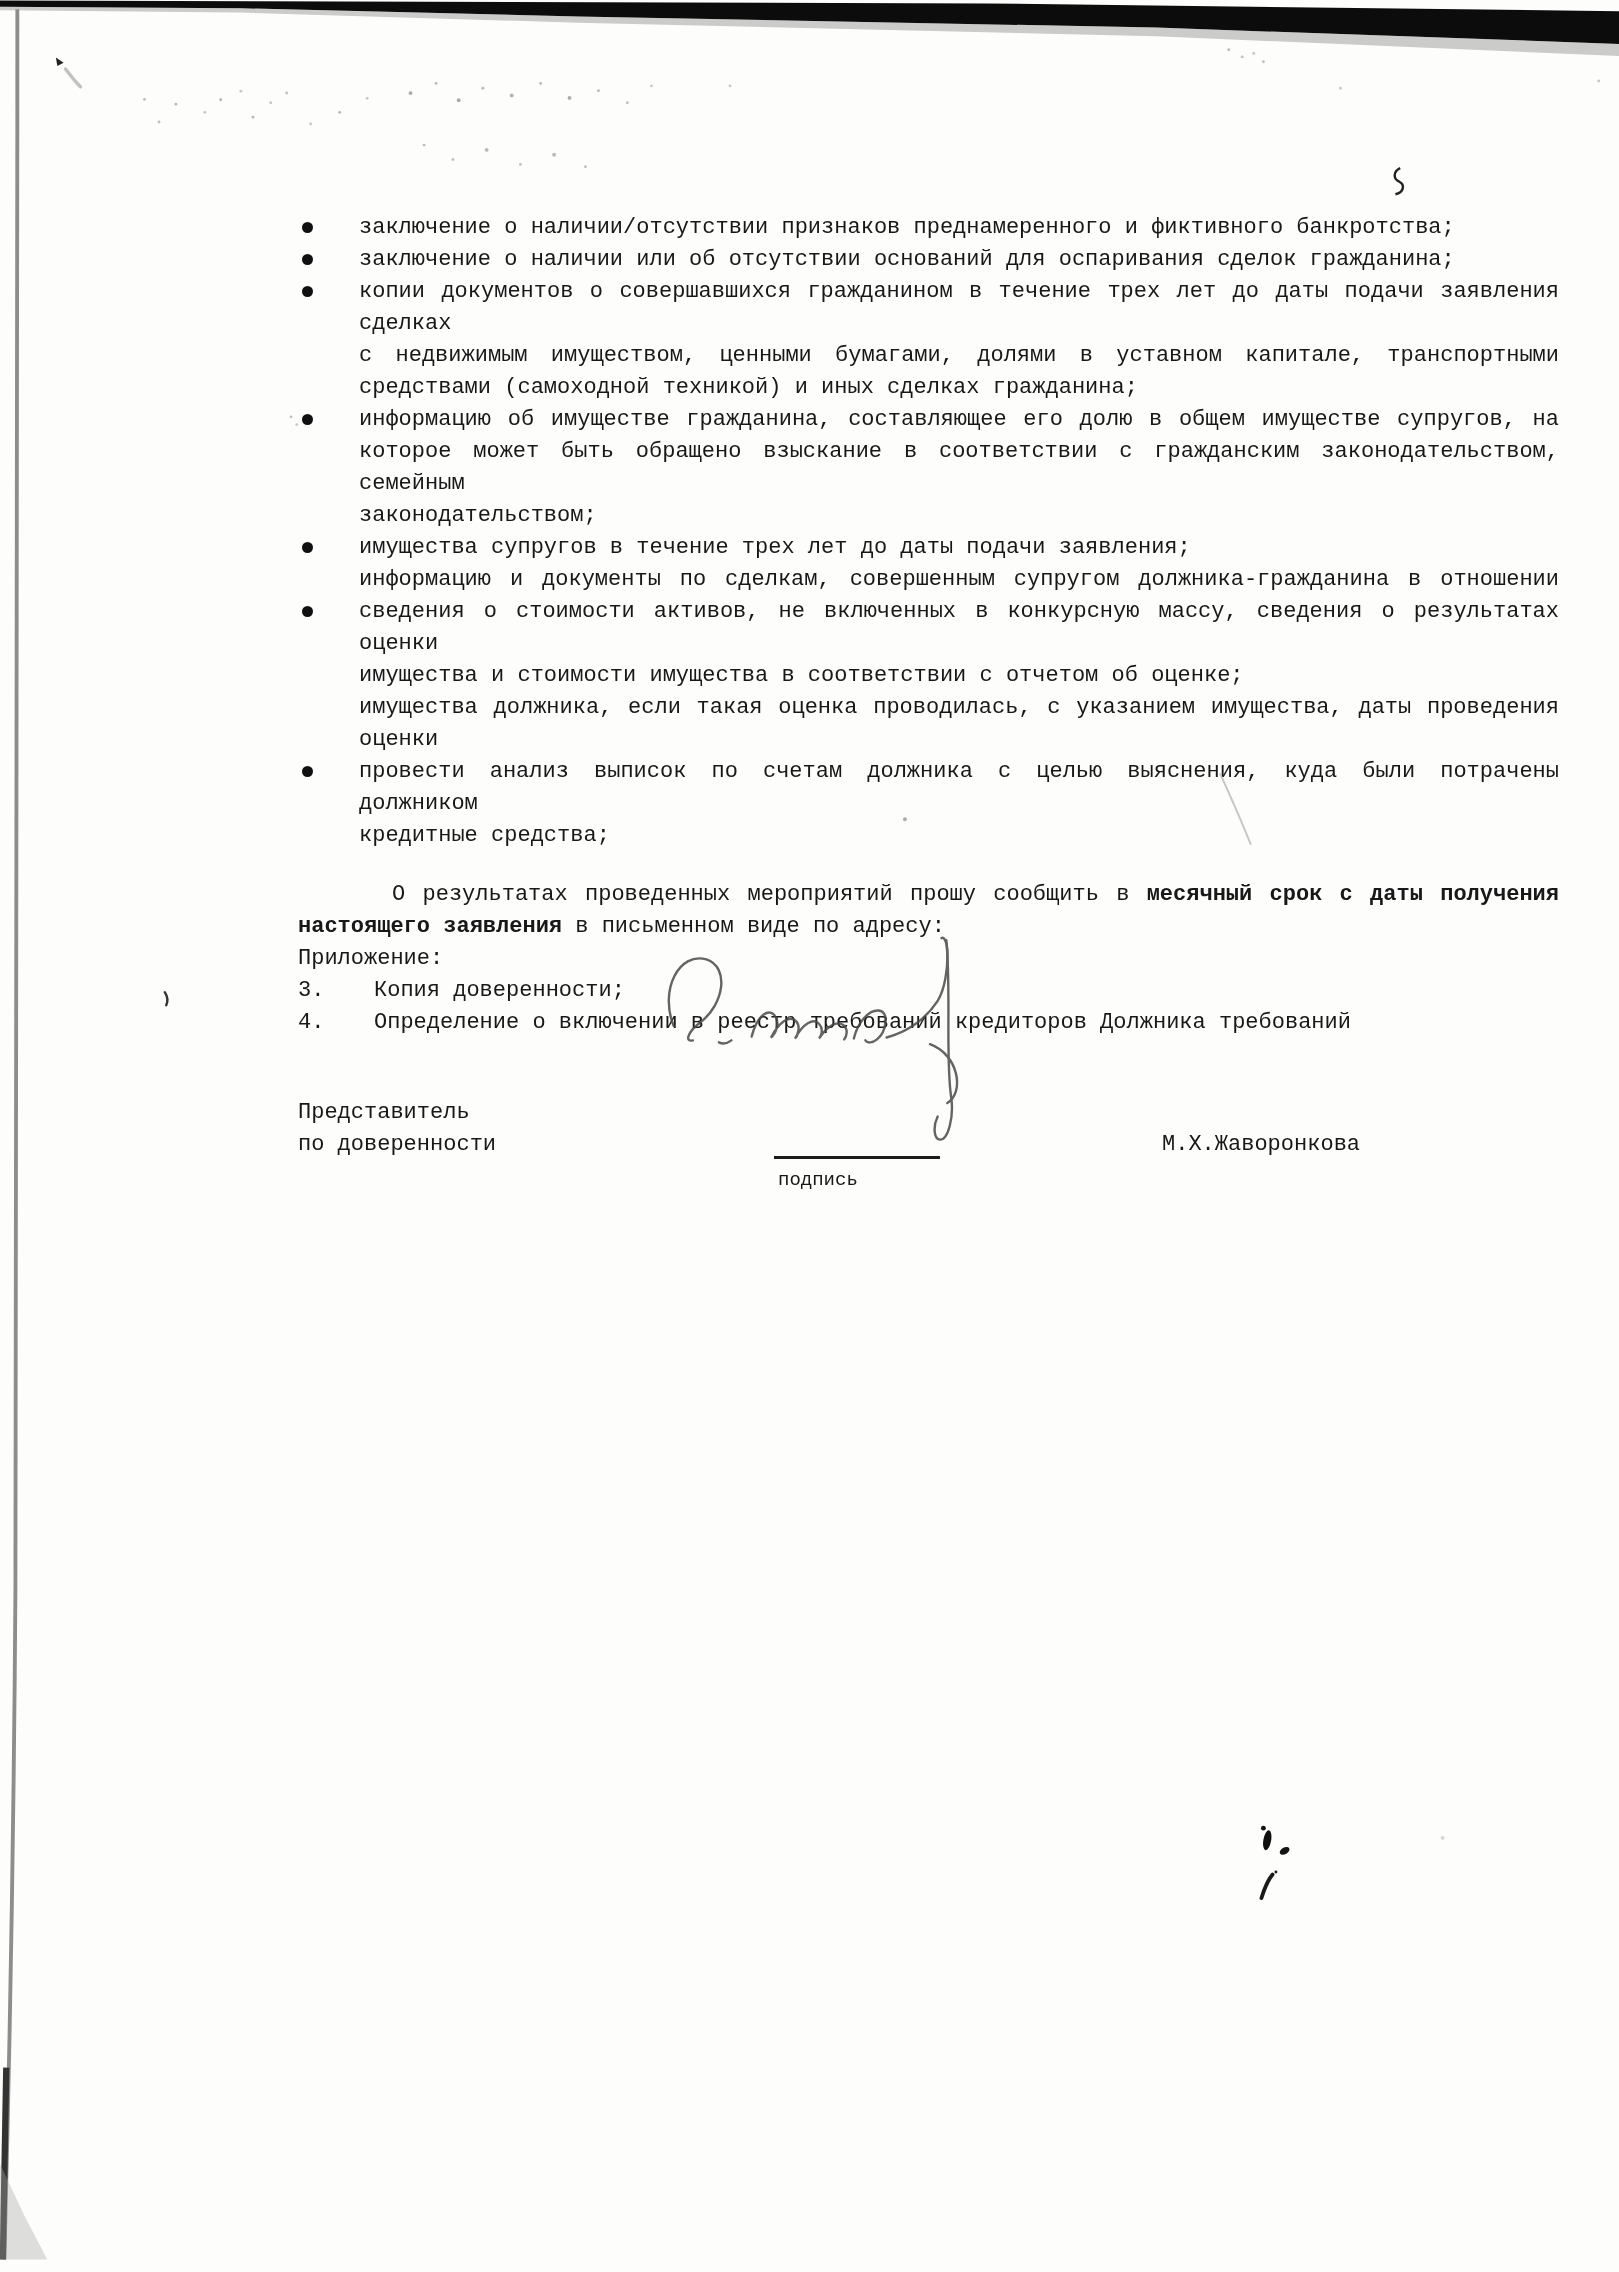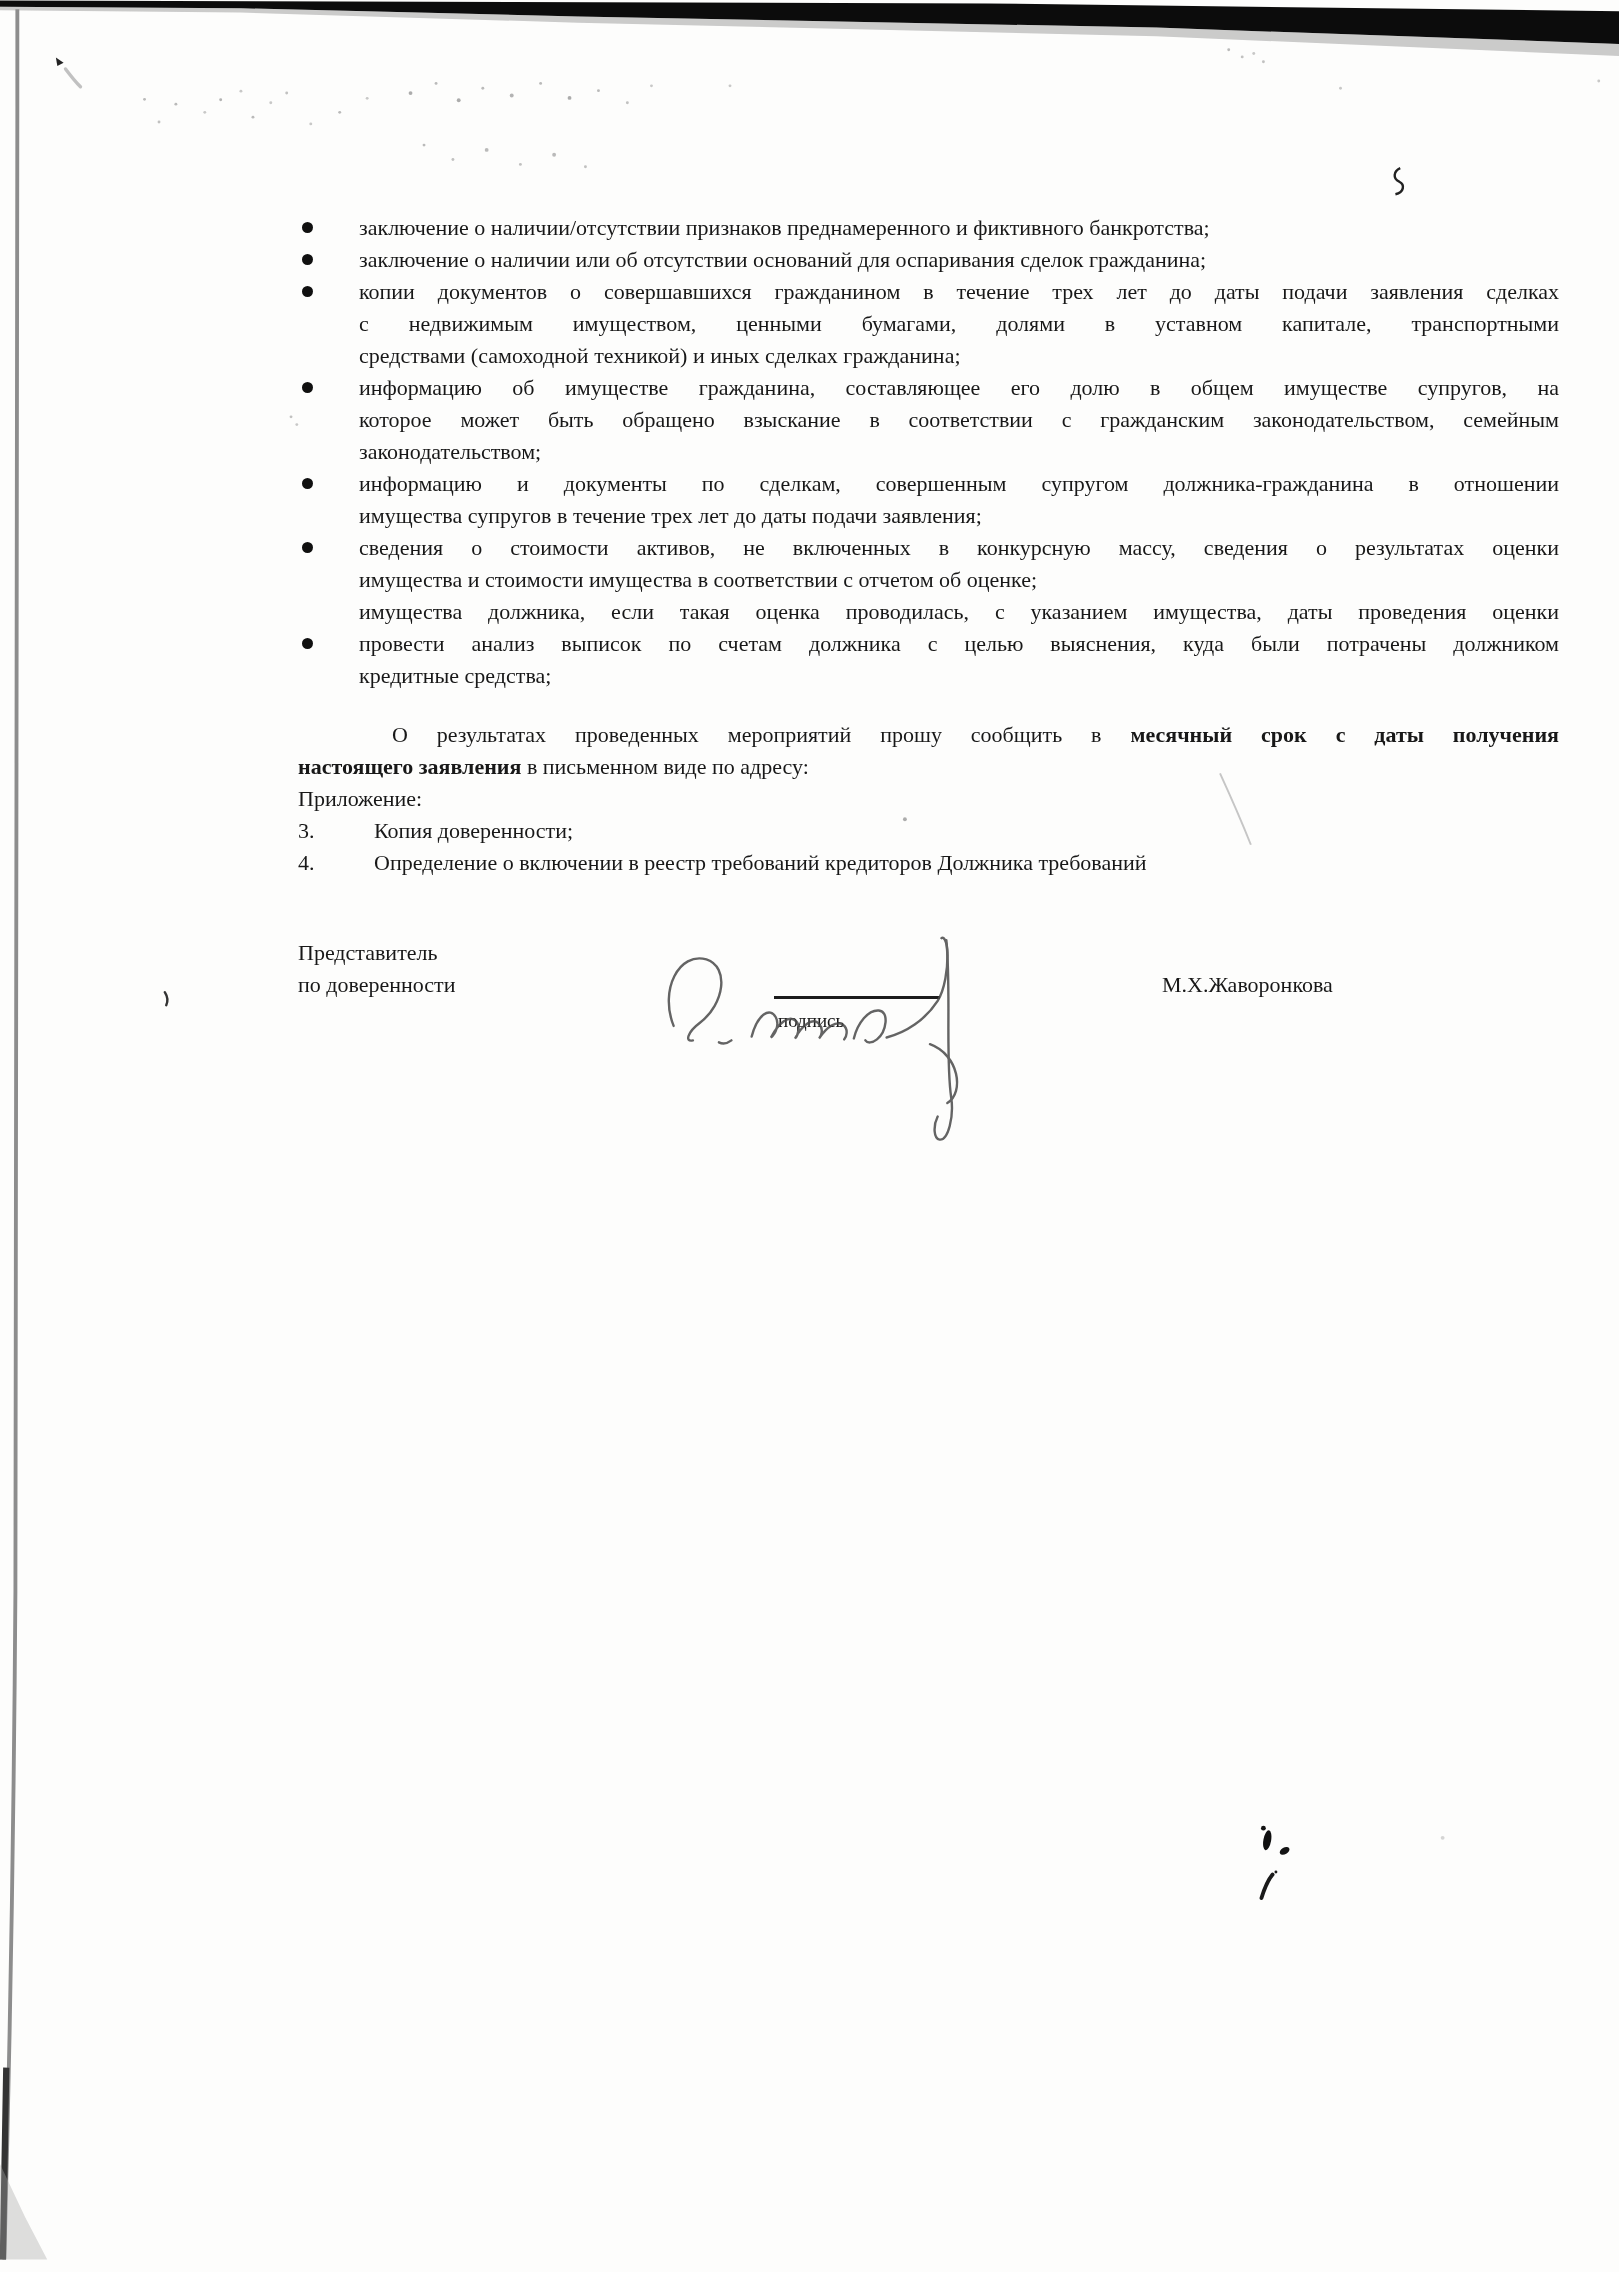--- a/index.html
+++ b/index.html
@@ -1,21 +1,21 @@
 <!DOCTYPE html>
 <html style="font-size:7.7px"><head>
 <meta charset="utf-8">
 <style>
   html,body{margin:0;padding:0;background:#ffffff;}
   .page{
     position:relative;
     width:1619px;height:2273px;
     background:#fdfdfc;
     overflow:hidden;
-    font-family:Liberation Serif, serif;
+    font-family:Liberation Mono, monospace;
     color:#181818;
   }
   
   .artifacts{position:absolute;left:0;top:0;width:1619px;height:2273px;pointer-events:none;z-index:3;}
   
   .textblock{
     position:absolute;left:298px;top:212px;width:1261px;
     font-size:22px;line-height:32px;z-index:2;
   }
   .bullet-item{position:relative;padding-left:61px;}
@@ -66,22 +66,22 @@
 
       <div class="bullet-item">
         <span class="bdot"></span>
         <div class="ln jline">информацию об имуществе гражданина, составляющее его долю в общем имуществе супругов, на</div>
         <div class="ln jline">которое может быть обращено взыскание в соответствии с гражданским законодательством, семейным</div>
         <div class="ln">законодательством;</div>
       </div>
 
       <div class="bullet-item">
         <span class="bdot"></span>
+        <div class="ln">имущества супругов в течение трех лет до даты подачи заявления;</div>
         <div class="ln jline">информацию и документы по сделкам, совершенным супругом должника-гражданина в отношении</div>
-        <div class="ln">имущества супругов в течение трех лет до даты подачи заявления;</div>
       </div>
 
       <div class="bullet-item">
         <span class="bdot"></span>
         <div class="ln jline">сведения о стоимости активов, не включенных в конкурсную массу, сведения о результатах оценки</div>
         <div class="ln">имущества и стоимости имущества в соответствии с отчетом об оценке;</div>
         <div class="ln jline">имущества должника, если такая оценка проводилась, с указанием имущества, даты проведения оценки</div>
       </div>
 
       <div class="bullet-item">

